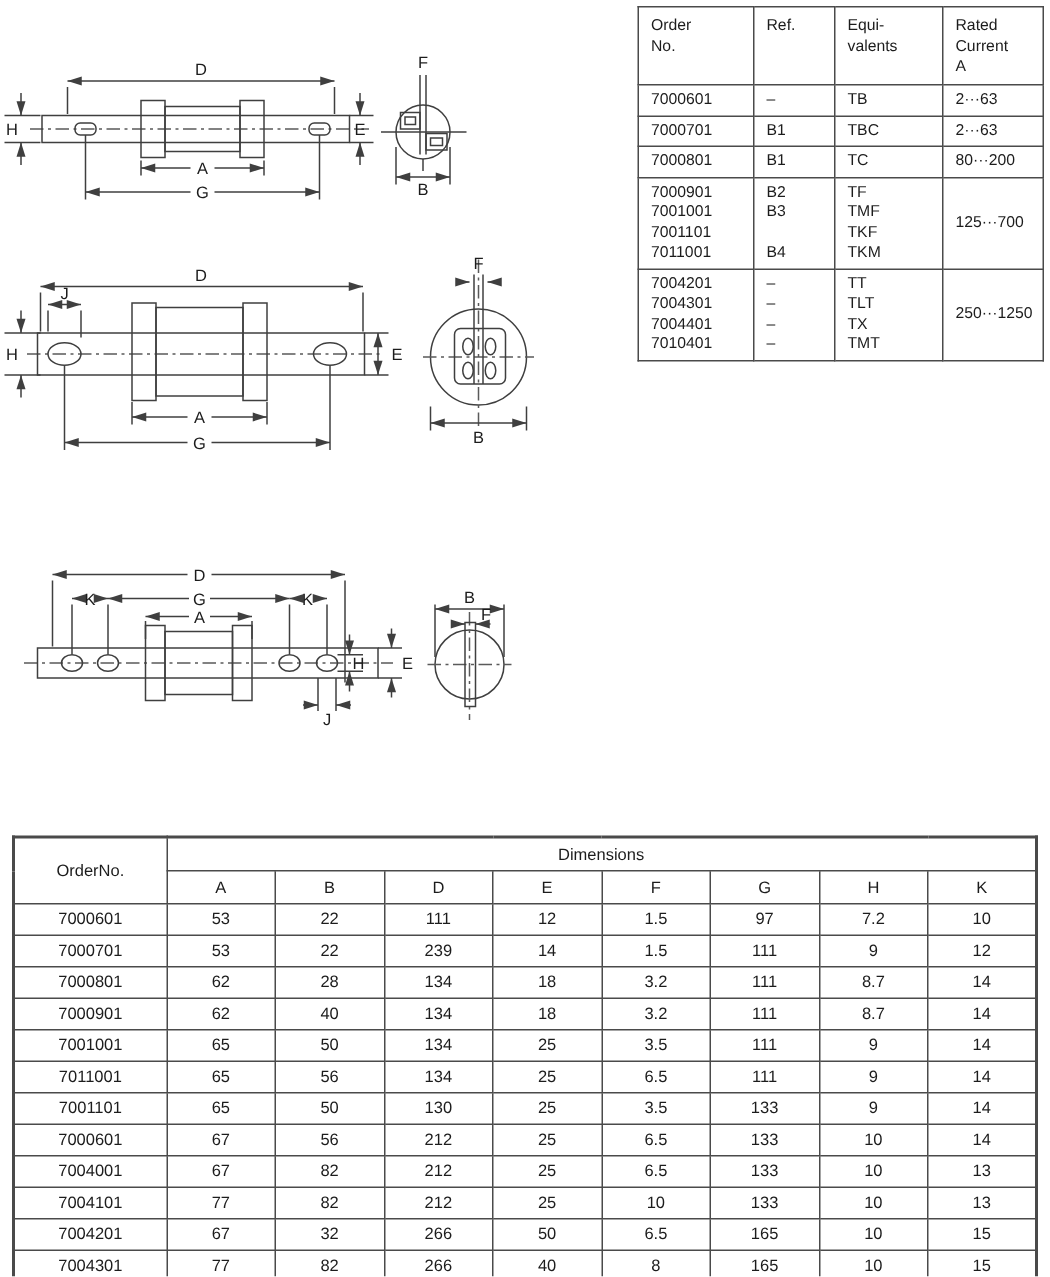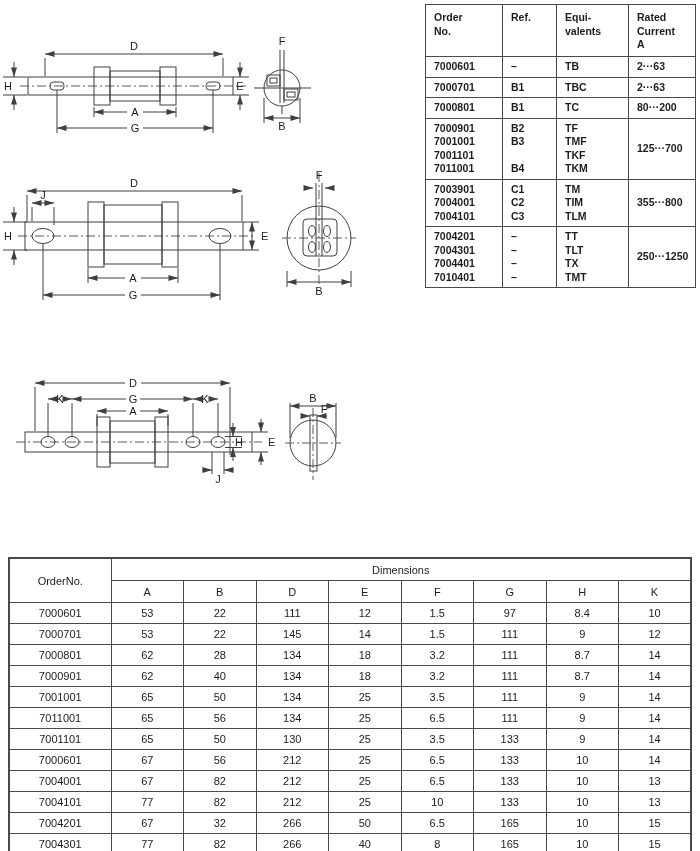--- a/index.html
+++ b/index.html
@@ -18,21 +18,21 @@
   svg text { font-family:"Liberation Sans", sans-serif; font-size:11px; fill:#1c1c1c; }
   svg text.mid { text-anchor:middle; }
 
   
   #refTable {
     position:absolute; left:425px; top:4px; width:270px;
     border-collapse:collapse; table-layout:fixed;
   }
   #refTable th, #refTable td {
     border:1px solid #4a4a4a;
-    font-weight:700; font-size:10.5px; line-height:13.5px;
+    font-weight:400; font-size:10.5px; line-height:13.5px;
     text-align:left; vertical-align:middle;
     padding:3px 3px 3px 8px;
     white-space:pre-line;
   }
   #refTable thead th { height:42px; vertical-align:top; padding-top:6px; }
 
   
   #dimTable {
     position:absolute; left:8px; top:557px; width:684px;
     border-collapse:collapse; table-layout:fixed;
@@ -300,32 +300,20 @@
 B3
 
 B4</td>
           <td>TF
 TMF
 TKF
 TKM</td>
           <td>125···700</td>
         </tr>
         <tr>
-          <td>7003901
-7004001
-7004101</td>
-          <td>C1
-C2
-C3</td>
-          <td>TM
-TIM
-TLM</td>
-          <td>355···800</td>
-        </tr>
-        <tr>
           <td>7004201
 7004301
 7004401
 7010401</td>
           <td>–
 –
 –
 –</td>
           <td>TT
 TLT
@@ -366,28 +354,28 @@
     </thead>
     <tbody>
         <tr>
           <td>7000601</td>
           <td>53</td>
           <td>22</td>
           <td>111</td>
           <td>12</td>
           <td>1.5</td>
           <td>97</td>
-          <td>8.4</td>
+          <td>7.2</td>
           <td>10</td>
         </tr>
         <tr>
           <td>7000701</td>
           <td>53</td>
           <td>22</td>
-          <td>145</td>
+          <td>239</td>
           <td>14</td>
           <td>1.5</td>
           <td>111</td>
           <td>9</td>
           <td>12</td>
         </tr>
         <tr>
           <td>7000801</td>
           <td>62</td>
           <td>28</td>

